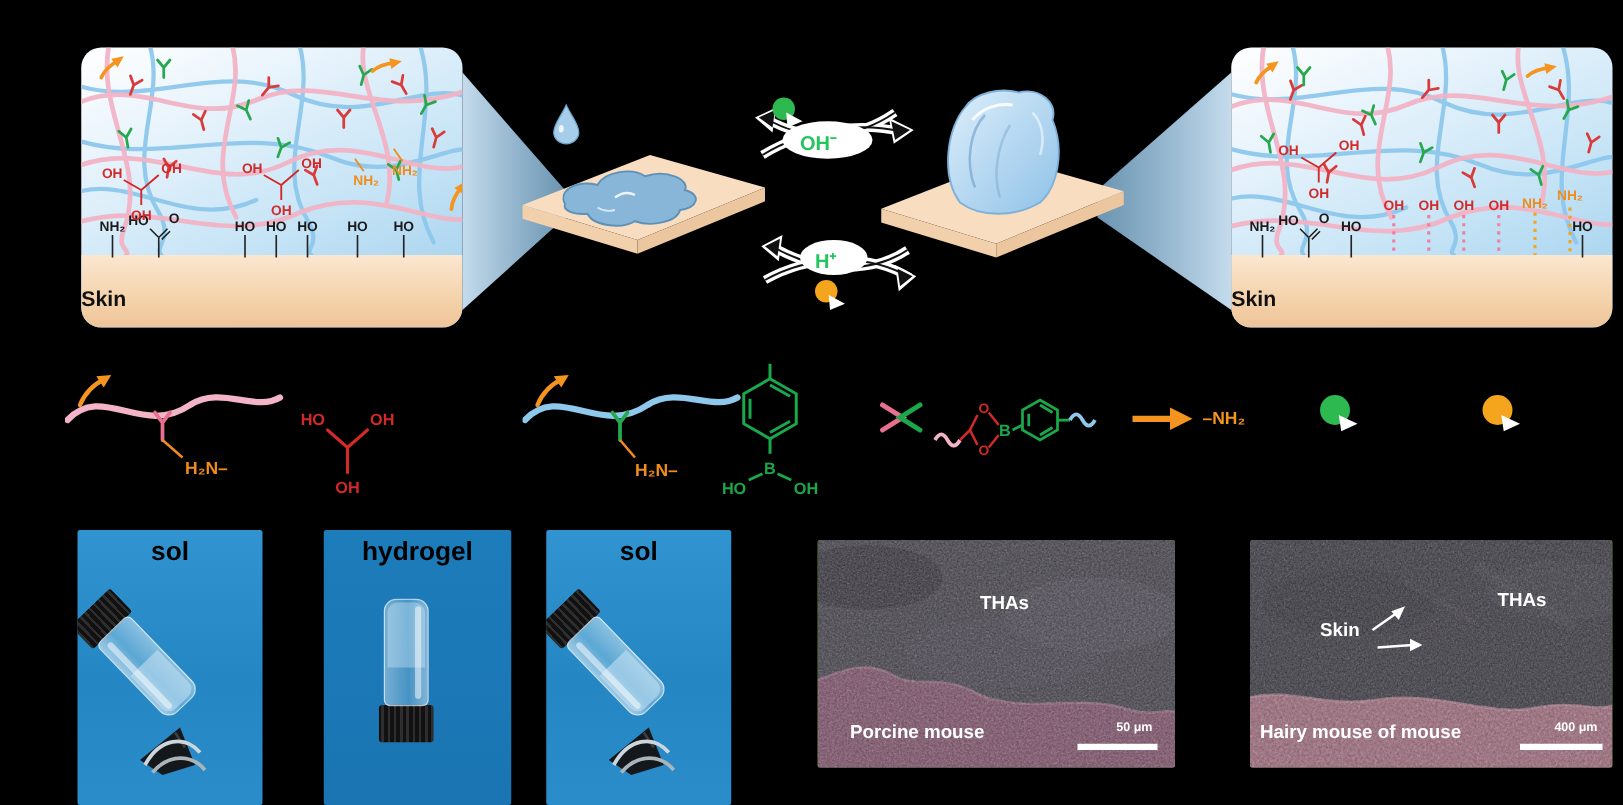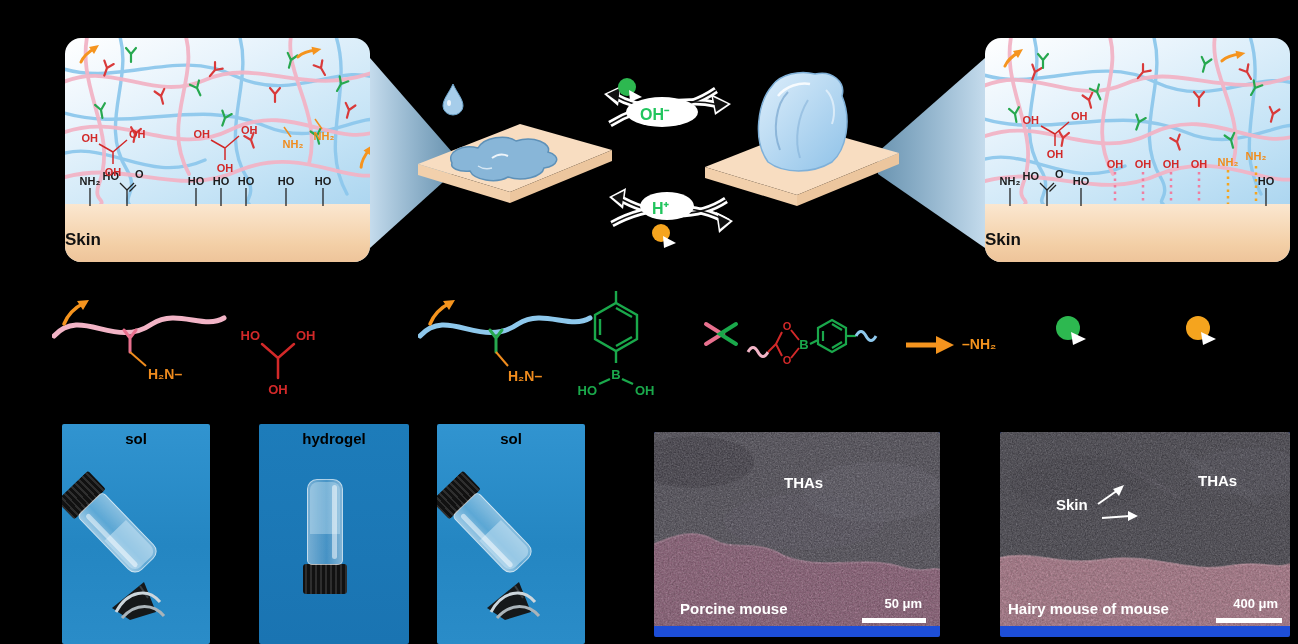--- a/index.html
+++ b/index.html
@@ -16,36 +16,36 @@
   text.chem{font-size:11px}
   text.chem-md{font-size:13px}
   .f-black{fill:#1a1a1a}.f-red{fill:#d22929}.f-orange{fill:#f08c1e}.f-green{fill:#1aa84b}
   #overlay{position:absolute;left:0;top:0;z-index:3;pointer-events:none}
   .rxn-label{position:absolute;z-index:5;font-weight:bold;font-size:16px;color:#22c55e;}
   .legend-item{position:absolute}
   .legend-label{position:absolute;font-weight:bold;font-size:14px;color:#f08c1e;white-space:nowrap}
   .legend-label.released{color:#f5941e}
   .photo{position:absolute;top:424px;height:220px;overflow:hidden;border-radius:2px}
   .photo-label{position:absolute;top:6px;left:0;right:0;text-align:center;font-weight:bold;
-               font-size:15px;color:#000;z-index:3}
+               font-size:21px;color:#000;z-index:3}
   .vial{position:absolute;width:46px;height:112px}
   .vial .cap{position:absolute;top:0;left:1px;width:44px;height:26px;background:#111;border-radius:3px;
              background-image:repeating-linear-gradient(90deg,rgba(255,255,255,0.12) 0 2px,transparent 2px 5px)}
   .vial .glass{position:absolute;top:25px;left:5px;width:36px;height:84px;border-radius:5px 5px 10px 10px;
                background:linear-gradient(90deg,rgba(255,255,255,0.55),rgba(215,238,250,0.30) 45%,rgba(255,255,255,0.45));
                border:1px solid rgba(255,255,255,0.55)}
   .vial .liquid{position:absolute;left:2px;right:2px;bottom:2px;height:44px;border-radius:0 0 8px 8px;
                 background:rgba(200,228,244,0.55)}
   .vial .shine{position:absolute;left:5px;top:5px;width:5px;bottom:5px;border-radius:3px;
                background:rgba(255,255,255,0.5)}
-  .sem{position:absolute;top:432px;height:205px;overflow:hidden;border-radius:2px;background:#1d4ed8}
+  .sem{position:absolute;top:432px;height:182px;overflow:hidden;border-radius:2px;background:#4d7c0f}
   .sem svg{position:absolute;left:0;top:0}
   .sem-label{position:absolute;color:#fff;font-weight:bold;font-size:15px;z-index:4;white-space:nowrap}
   .scalebar{position:absolute;height:5px;background:#fff;z-index:4}
-  .scale-label{position:absolute;color:#fff;font-weight:bold;font-size:13px;z-index:4}
+  .scale-label{position:absolute;color:#fff;font-weight:bold;font-size:10px;z-index:4}
 </style>
 </head>
 <body>
 
 <div class="panel" style="left:65px">
   <svg width="305" height="224" viewBox="0 0 305 224">
     <g fill="none" stroke-linecap="round">
       <g stroke="#8ec8ec" stroke-width="3.4" opacity="0.95">
         <path d="M-10,28 C50,52 110,8 170,38 C230,66 275,22 315,42"></path>
         <path d="M-10,72 C60,98 130,58 200,88 C252,110 292,76 315,82"></path>
@@ -379,21 +379,21 @@
     <g stroke="#1aa84b" stroke-width="2.2" fill="none">
       <line x1="118" y1="54" x2="126" y2="50"></line>
       <polygon points="140,30 154,38 154,54 140,62 126,54 126,38"></polygon>
       <path d="M131,41 L131,51 M140,34 L150,40 M150,52 L140,58"></path>
       <line x1="154" y1="46" x2="164" y2="46"></line>
     </g>
     <path d="M164,46 q5,-9 10,0 t10,0" stroke="#8ec8ec" stroke-width="3" fill="none"></path>
   </svg>
 </div>
 
-<div class="legend-item" style="left:900px;top:321px;width:140px;height:48px">
+<div class="legend-item" style="left:900px;top:311px;width:140px;height:48px">
   <svg width="60" height="48">
     <line x1="6" y1="24" x2="36" y2="24" stroke="#f5941e" stroke-width="5"></line>
     <polygon points="36,15 54,24 36,33" fill="#f5941e"></polygon>
   </svg>
   <span class="legend-label released" style="left:62px;top:15px">–NH₂</span>
 </div>
 
 <div class="legend-item" style="left:1046px;top:308px;width:48px;height:48px">
   <svg width="48" height="48">
     <circle cx="22" cy="20" r="12" fill="#2db850"></circle>

